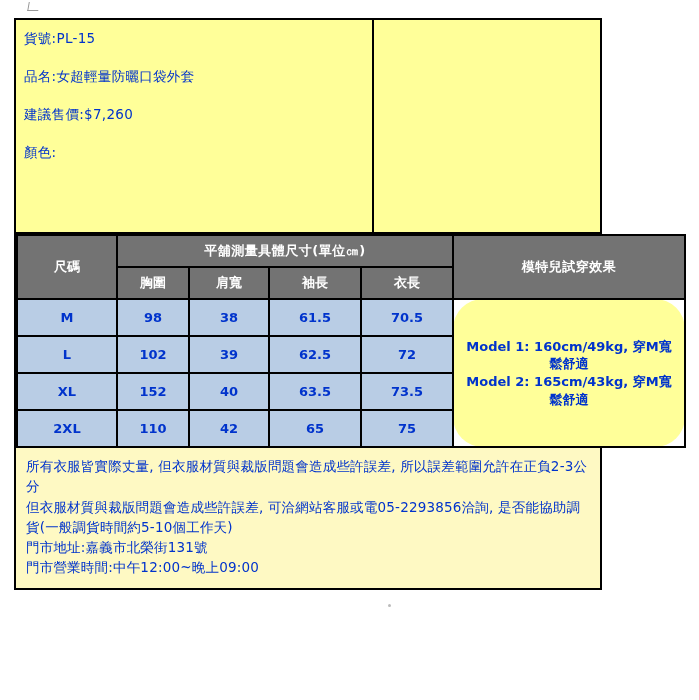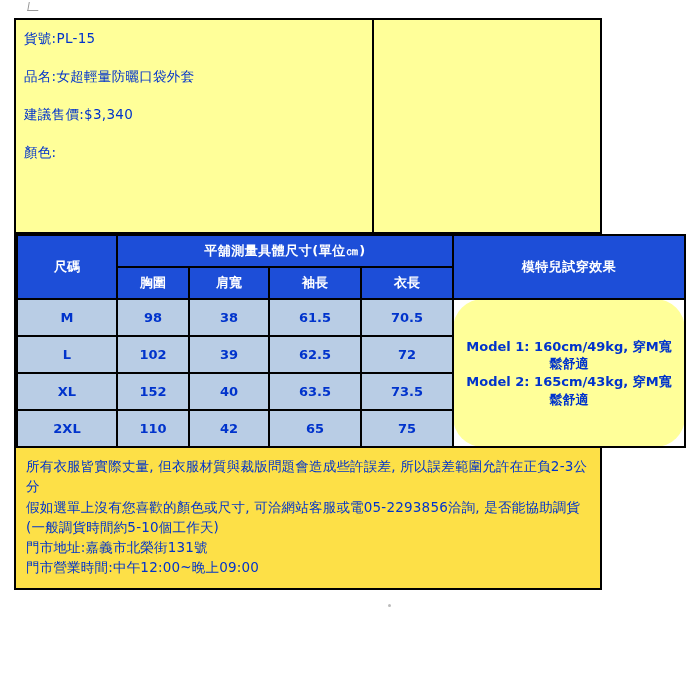--- a/index.html
+++ b/index.html
@@ -60,21 +60,21 @@
     table-layout: fixed;
   }
   table.sizes td, table.sizes th {
     border: 2px solid #000;
     text-align: center;
     vertical-align: middle;
     font-size: 13px;
     font-weight: bold;
   }
   .hdr {
-    background: #1d4ed8;
+    background: #737373;
     color: #ffffff;
     font-weight: bold;
   }
   .hdr-title {
     font-size: 13.5px;
     padding: 6px 0;
     letter-spacing: 0.5px;
   }
   .hdr-sub {
     font-size: 13.5px;
@@ -110,21 +110,21 @@
     font-weight: bold;
     line-height: 1.35;
     padding: 4px 6px;
     border-radius: 30px;
   }
   .model-cell .mline {
     white-space: normal;
   }
   
   .notes {
-    background: #fde047;
+    background: #fef9c3;
     padding: 8px 10px 10px 10px;
     box-sizing: border-box;
   }
   .notes .nline {
     font-size: 13.5px;
     line-height: 1.5;
     color: #0033cc;
     white-space: nowrap;
     letter-spacing: 0.2px;
   }
@@ -158,21 +158,21 @@
 
   <div class="tick"></div>
   <div class="speck"></div>
 
   <div class="sheet">
 
     <div class="header-row">
       <div class="header-info">
         <div class="line">貨號:PL-15</div>
         <div class="line">品名:女超輕量防曬口袋外套</div>
-        <div class="line">建議售價:$3,340</div>
+        <div class="line">建議售價:$7,260</div>
         <div class="line">顏色:</div>
       </div>
       <div class="header-photo"></div>
     </div>
 
     <table class="sizes">
       <colgroup>
         <col style="width:100px">
         <col style="width:72px">
         <col style="width:80px">
@@ -226,19 +226,19 @@
           <td class="cell-data">110</td>
           <td class="cell-data">42</td>
           <td class="cell-data">65</td>
           <td class="cell-data">75</td>
         </tr>
       </tbody>
     </table>
 
     <div class="notes">
       <div class="nline wrap">所有衣服皆實際丈量, 但衣服材質與裁版問題會造成些許誤差, 所以誤差範圍允許在正負2-3公分</div>
-      <div class="nline wrap">假如選單上沒有您喜歡的顏色或尺寸, 可洽網站客服或電05-2293856洽詢, 是否能協助調貨(一般調貨時間約5-10個工作天)</div>
+      <div class="nline wrap">但衣服材質與裁版問題會造成些許誤差, 可洽網站客服或電05-2293856洽詢, 是否能協助調貨(一般調貨時間約5-10個工作天)</div>
       <div class="nline">門市地址:嘉義市北榮街131號</div>
       <div class="nline">門市營業時間:中午12:00~晚上09:00</div>
     </div>
 
   </div>
 </div>
 
 </body></html>

